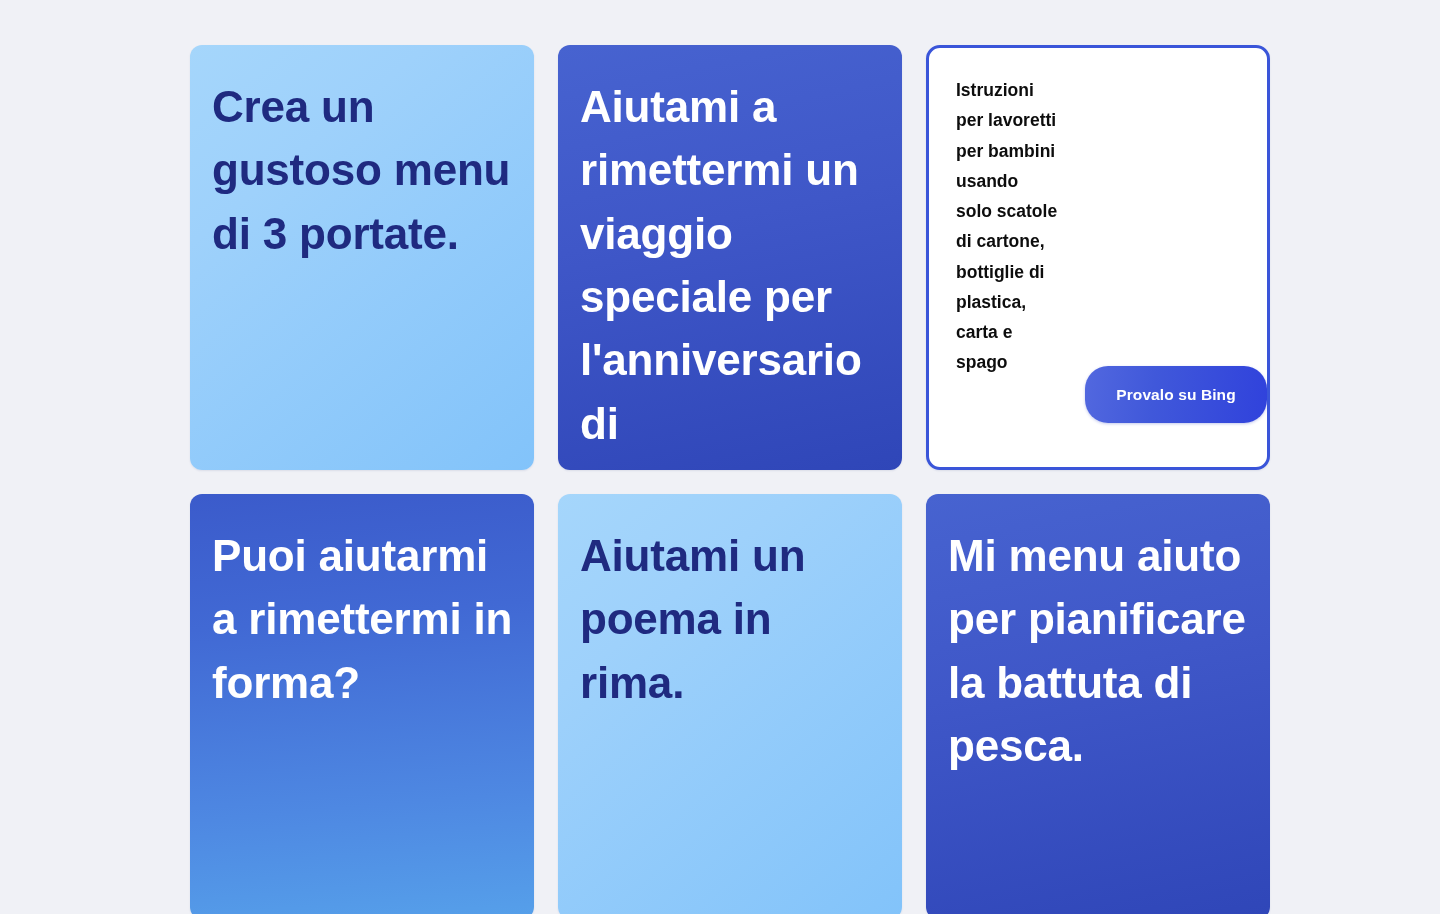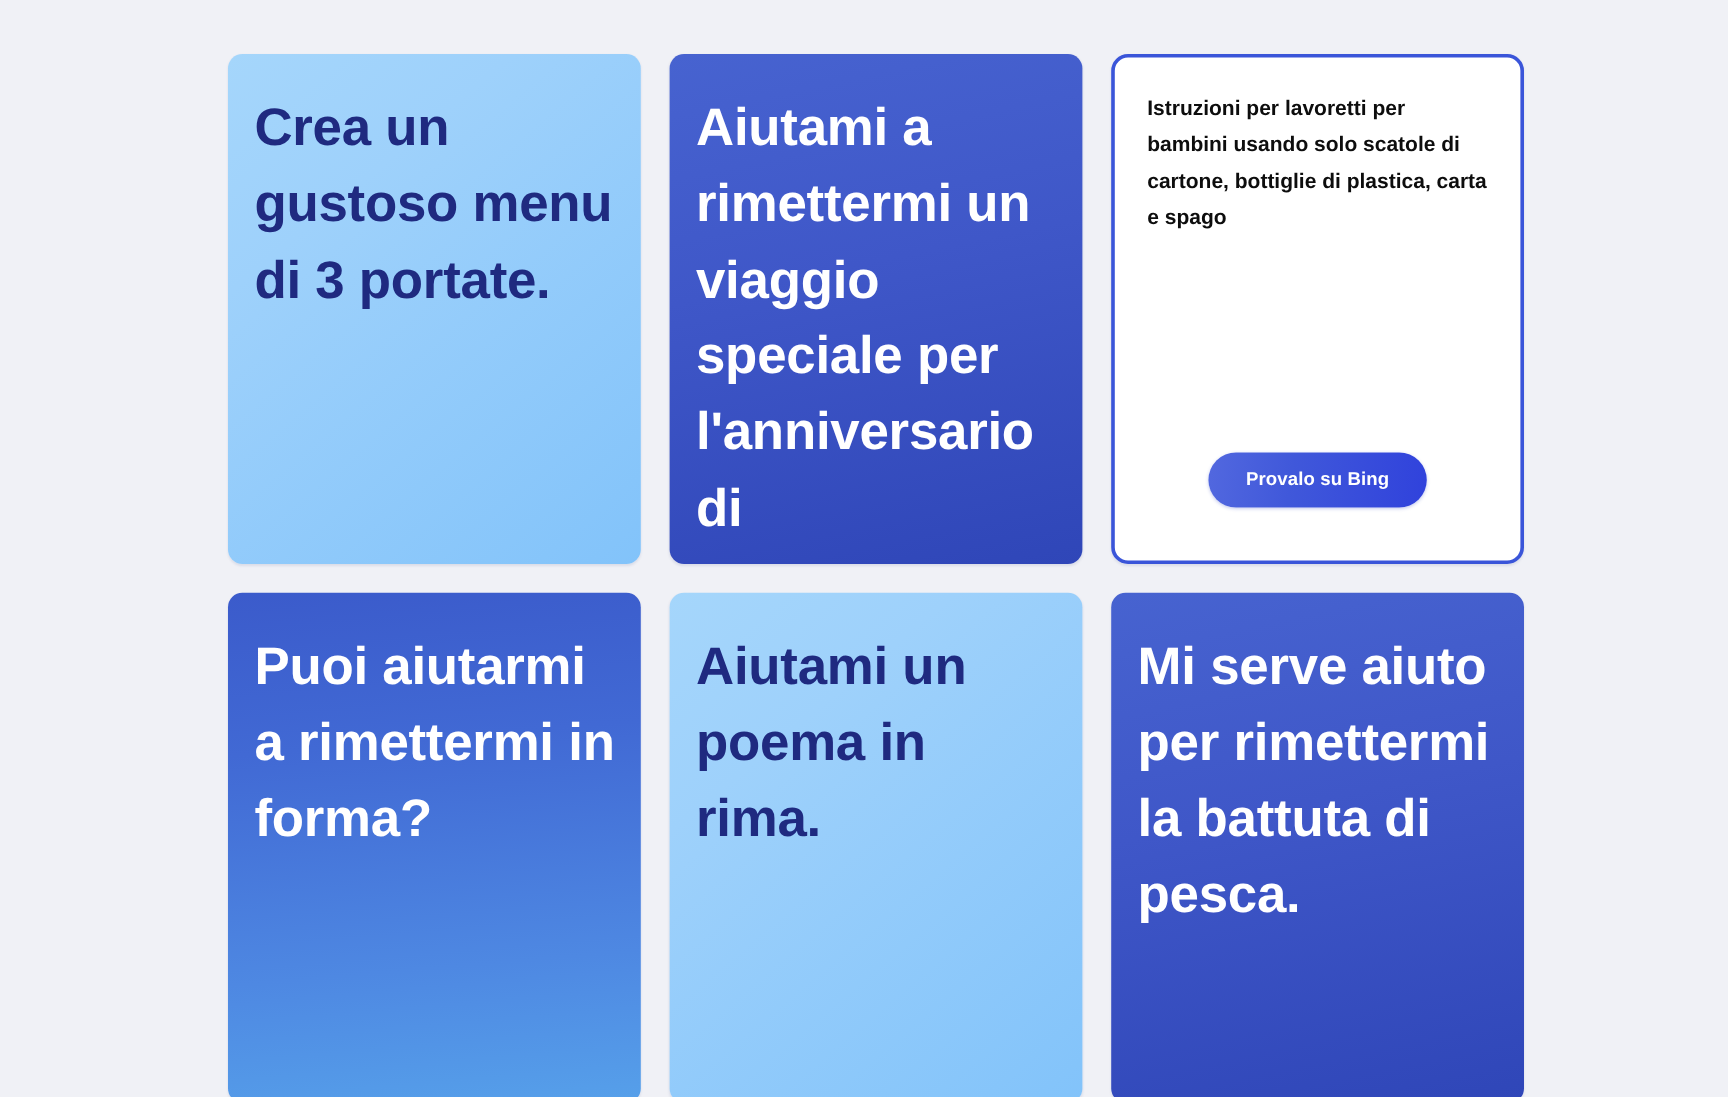--- a/index.html
+++ b/index.html
@@ -60,21 +60,21 @@
   .card.theme-dark-fade .card-text {
     color: #ffffff;
   }
 
   
   .card.theme-outlined {
     background: #ffffff;
     border: 3px solid #3a55d9;
     border-radius: 14px;
     display: flex;
-    flex-direction: column;
+    flex-direction: row;
   }
 
   .card-text {
     font-weight: 700;
     letter-spacing: -0.2px;
   }
 
   
   .card.theme-light .card-text,
   .card.theme-dark .card-text,
@@ -106,21 +106,21 @@
     align-items: flex-end;
     justify-content: center;
     padding-bottom: 44px;
   }
 
   .cta-button {
     display: inline-flex;
     align-items: center;
     justify-content: center;
     min-width: 182px;
-    height: 46px;
+    height: 57px;
     padding: 0 26px;
     border: none;
     border-radius: 23px;
     background: linear-gradient(97deg, #5268df 0%, #4058da 38%, #3042dc 100%);
     color: #ffffff;
     font-family: inherit;
     font-size: 15.5px;
     font-weight: 700;
     letter-spacing: 0.1px;
     cursor: pointer;
@@ -151,16 +151,16 @@
 
   <div class="card theme-dark-fade">
     <div class="card-text">Puoi aiutarmi a rimettermi in forma?</div>
   </div>
 
   <div class="card theme-light">
     <div class="card-text">Aiutami un poema in rima.</div>
   </div>
 
   <div class="card theme-dark">
-    <div class="card-text">Mi serve aiuto per rimettermi la battuta di pesca.</div>
+    <div class="card-text">Mi menu aiuto per pianificare la battuta di pesca.</div>
   </div>
 
 </div>
 
 </body></html>

